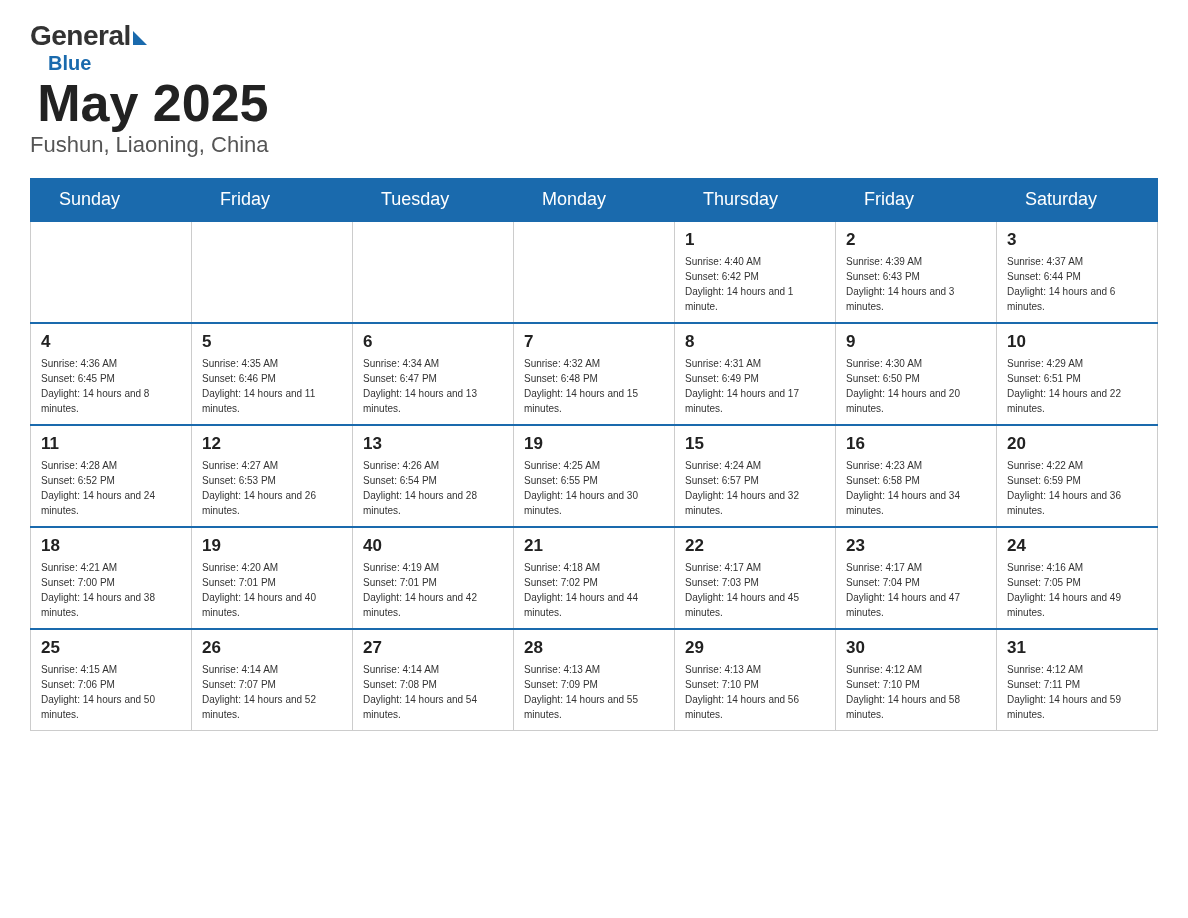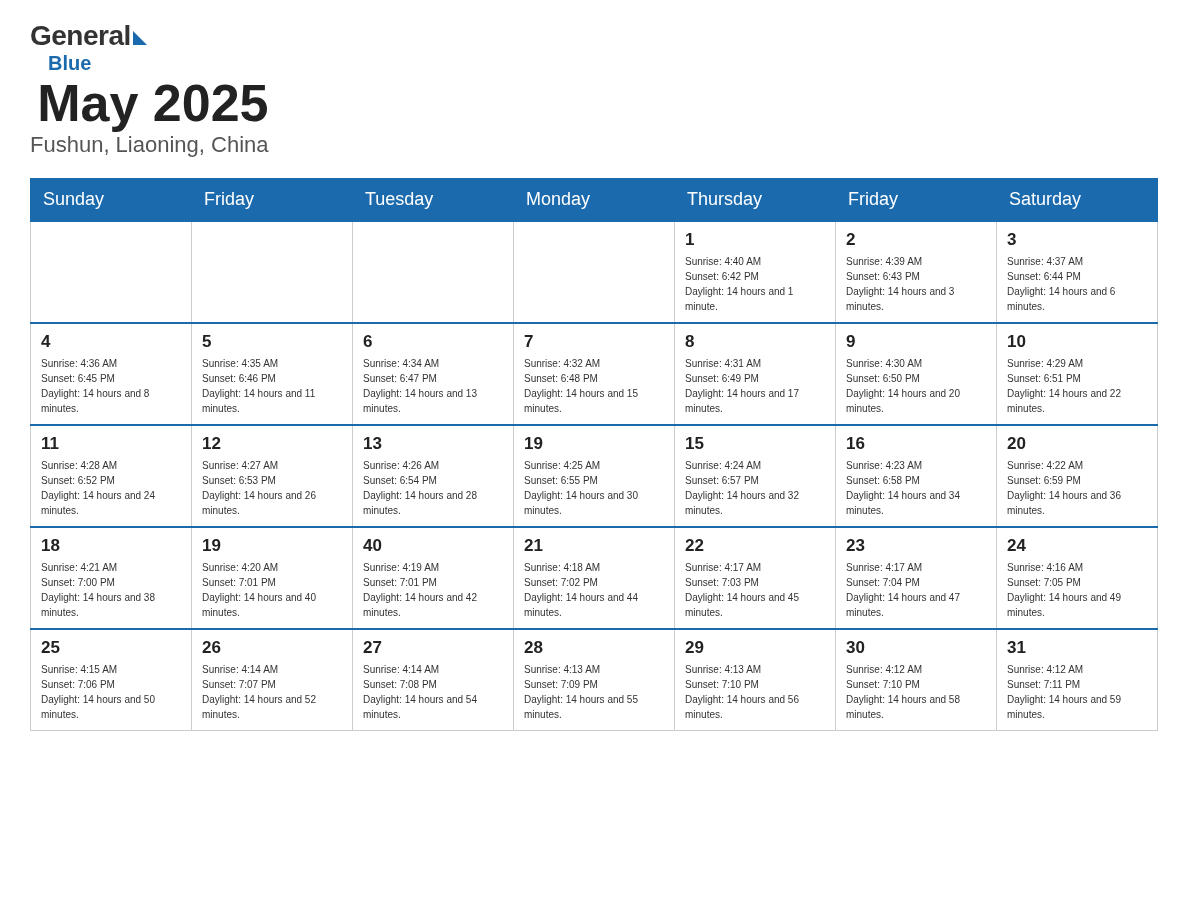--- a/index.html
+++ b/index.html
@@ -63,21 +63,21 @@
     }
     .calendar {
       width: 100%;
       border-collapse: collapse;
     }
     .calendar th {
       background-color: #1a6aad;
       color: #fff;
       font-size: 18px;
       font-weight: normal;
-      padding: 10px 12px;
+      padding: 10px 28px;
       text-align: left;
       border: 1px solid #1a6aad;
     }
     .calendar td {
       width: 14.28%;
       vertical-align: top;
       padding: 8px 10px;
       border: 1px solid #ccc;
       border-top: 2px solid #1a6aad;
       min-height: 100px;

